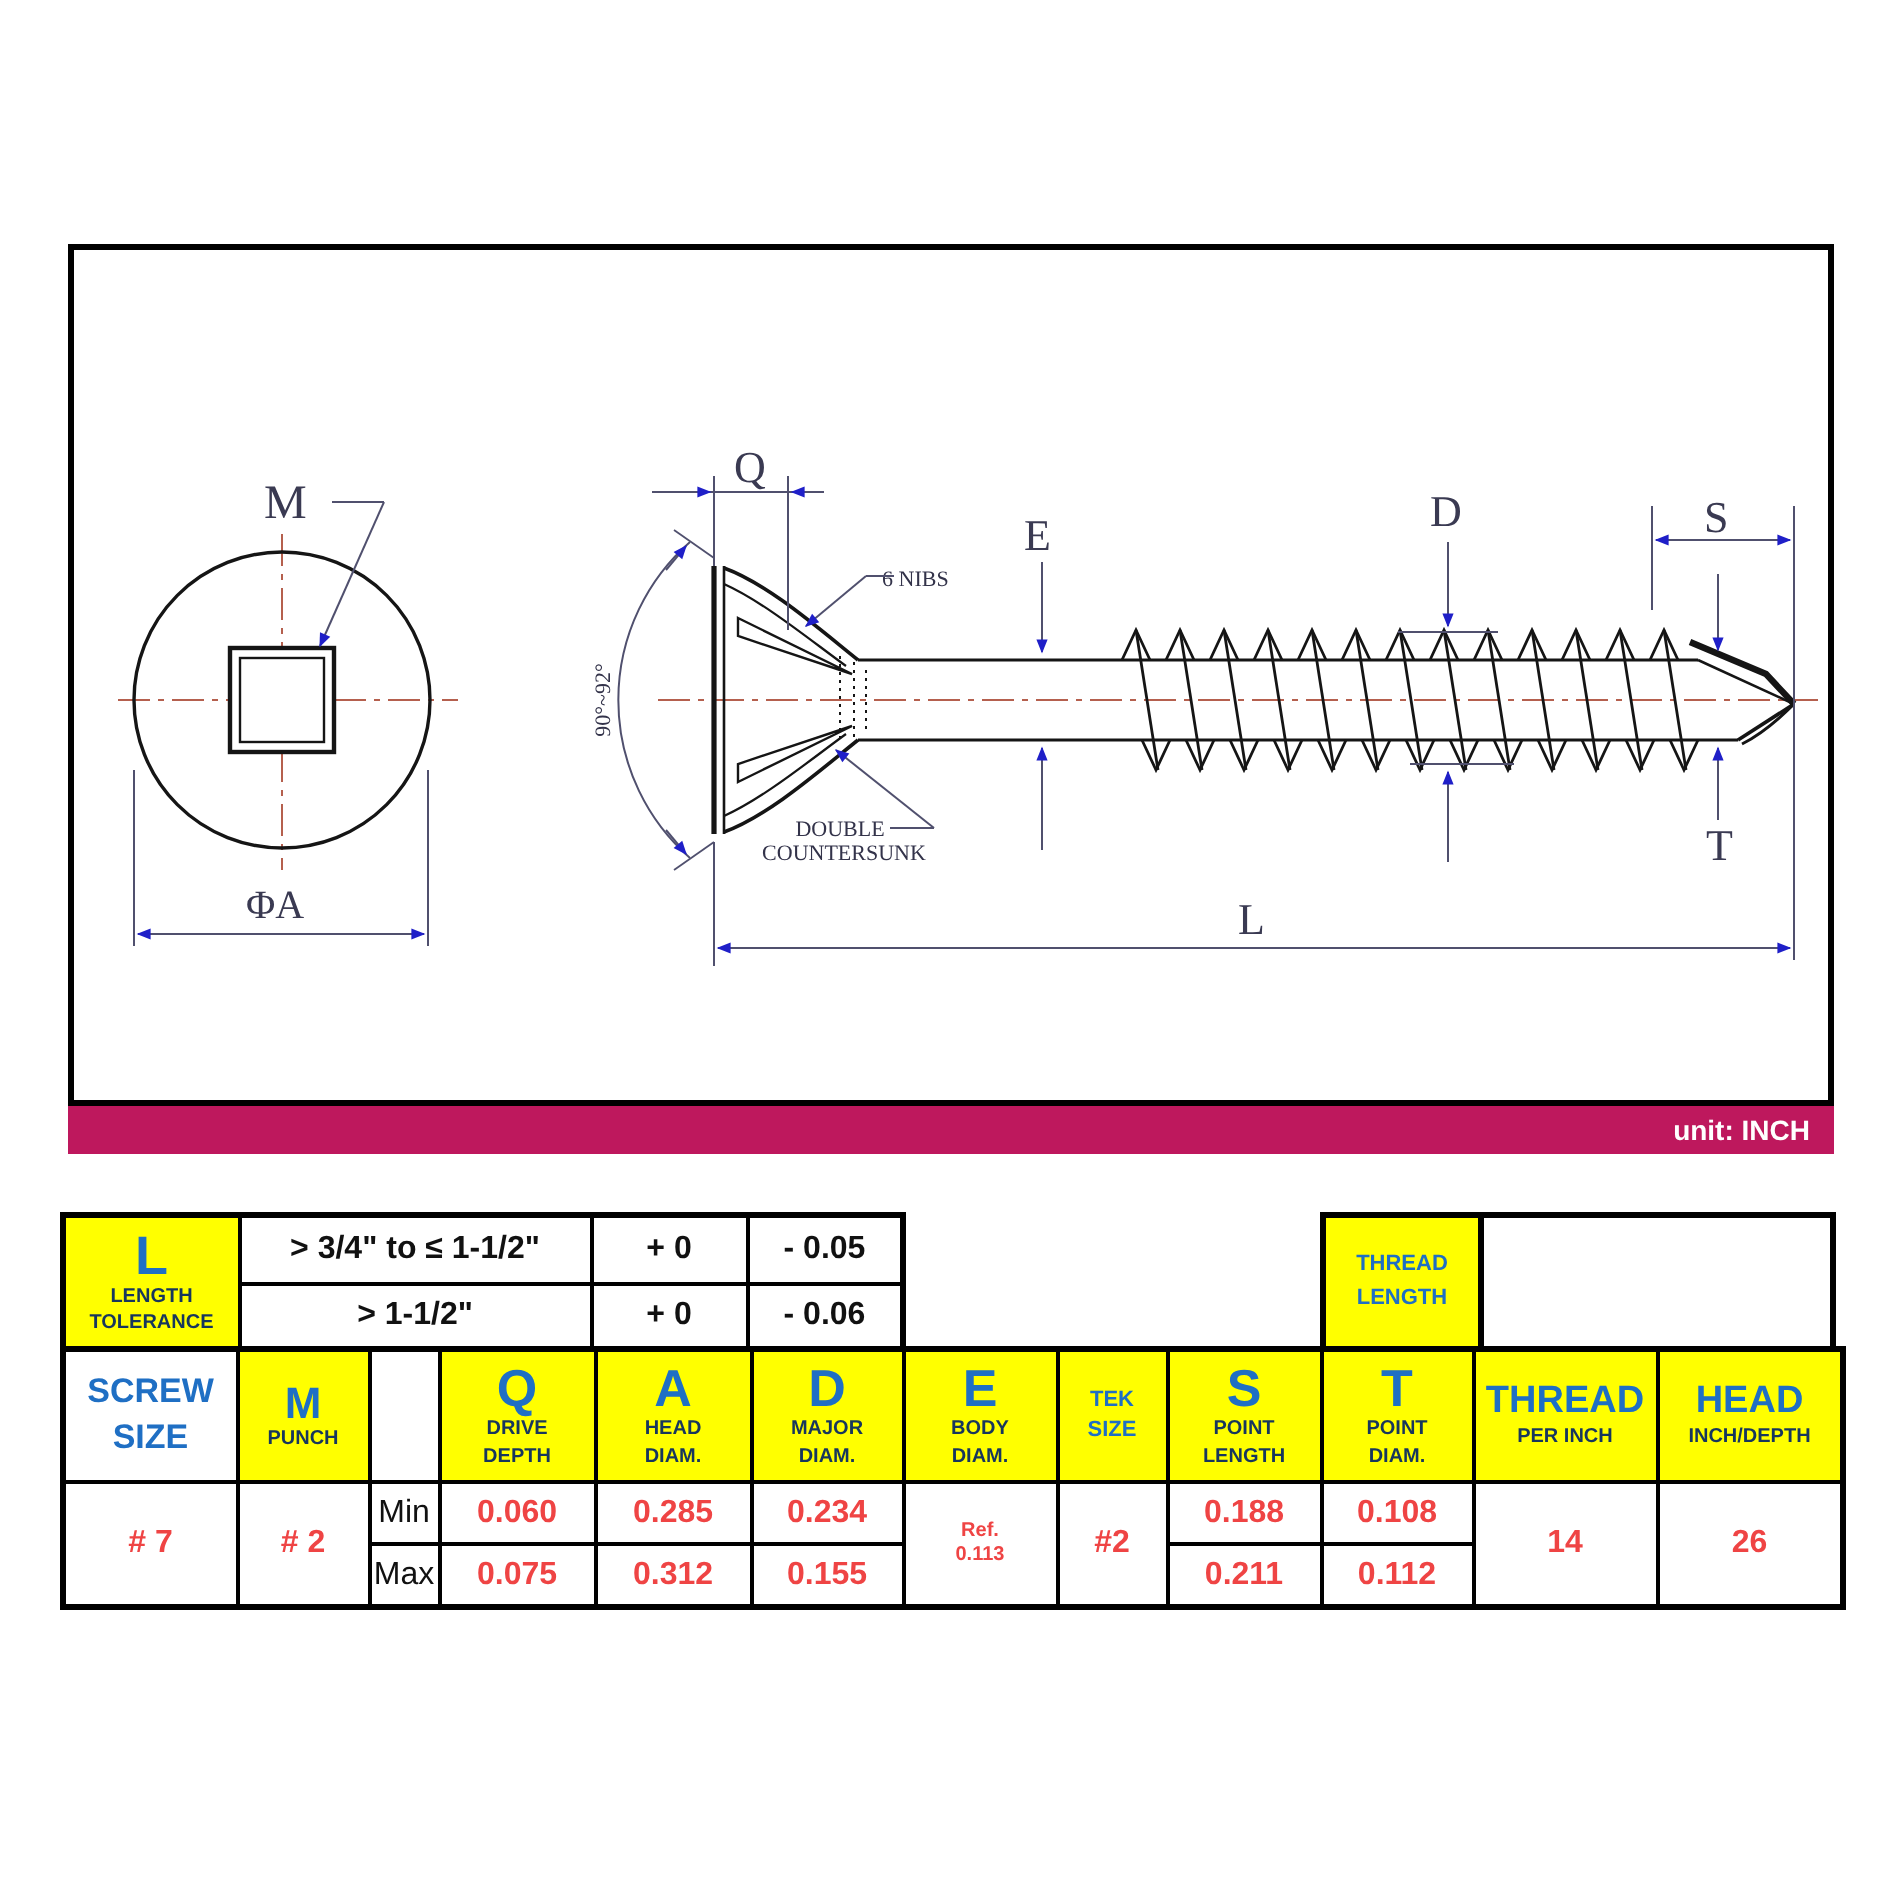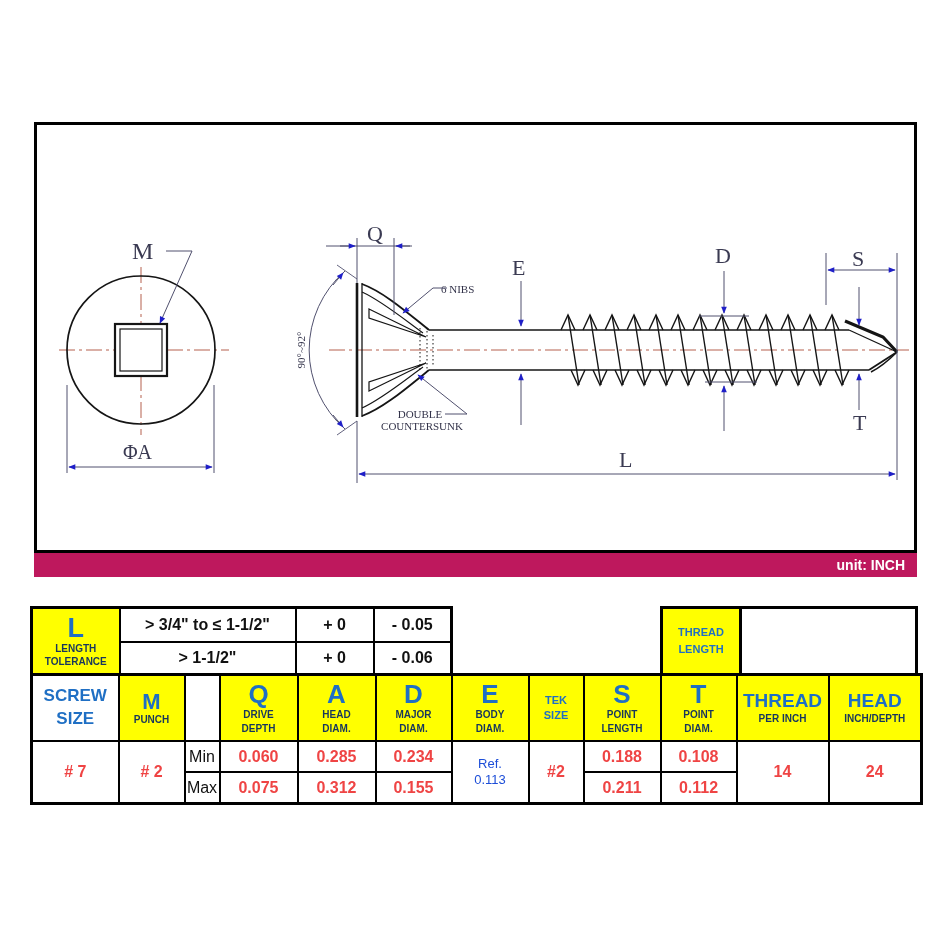--- a/index.html
+++ b/index.html
@@ -36,21 +36,21 @@
   .spec-table th.yellow { background:#ffff00; }
   .spec-table tr.hdr th { height:64px; }
   .spec-table tr.data td { height:29px; }
   .sym      { font-size:26px; font-weight:bold; color:#1f6fc4; line-height:1.05; }
   .sym-m    { font-size:22px; font-weight:bold; color:#1f6fc4; line-height:1.05; }
   .sub      { font-size:10px; font-weight:bold; color:#17365d; line-height:1.35; margin-top:0; }
   .screw-hd { color:#1f6fc4; font-weight:bold; font-size:17px; line-height:1.35; }
   .tek-hd   { color:#1f6fc4; font-weight:bold; font-size:11px; line-height:1.4; }
   .big-sym  { font-size:19px; font-weight:bold; color:#1f6fc4; line-height:1.1; }
   .val      { font-size:16px; font-weight:600; color:#ef4444; }
-  .val2     { font-size:13px; font-weight:400; color:#1d4ed8; line-height:1.25; }
+  .val2     { font-size:10px; font-weight:700; color:#ef4444; line-height:1.25; }
   .mm       { font-size:16px; color:#111; }
 </style>
 </head>
 <body>
 
 <div class="drawing-wrap">
   <div class="drawing-box">
     <svg viewBox="0 0 877 425" preserveAspectRatio="none">
       <defs>
         <marker id="arr" viewBox="0 0 10 10" refX="9" refY="5" markerWidth="12" markerHeight="7" orient="auto-start-reverse">
@@ -308,21 +308,21 @@
     <td class="val">0.060</td>
     <td class="val">0.285</td>
     <td class="val">0.234</td>
     <td rowspan="2">
       <div class="val2"><span>Ref.</span><br><span>0.113</span></div>
     </td>
     <td rowspan="2" class="val">#2</td>
     <td class="val">0.188</td>
     <td class="val">0.108</td>
     <td rowspan="2" class="val">14</td>
-    <td rowspan="2" class="val">24</td>
+    <td rowspan="2" class="val">26</td>
   </tr>
   <tr class="data">
     <td class="mm">Max</td>
     <td class="val">0.075</td>
     <td class="val">0.312</td>
     <td class="val">0.155</td>
     <td class="val">0.211</td>
     <td class="val">0.112</td>
   </tr>
 </tbody>

